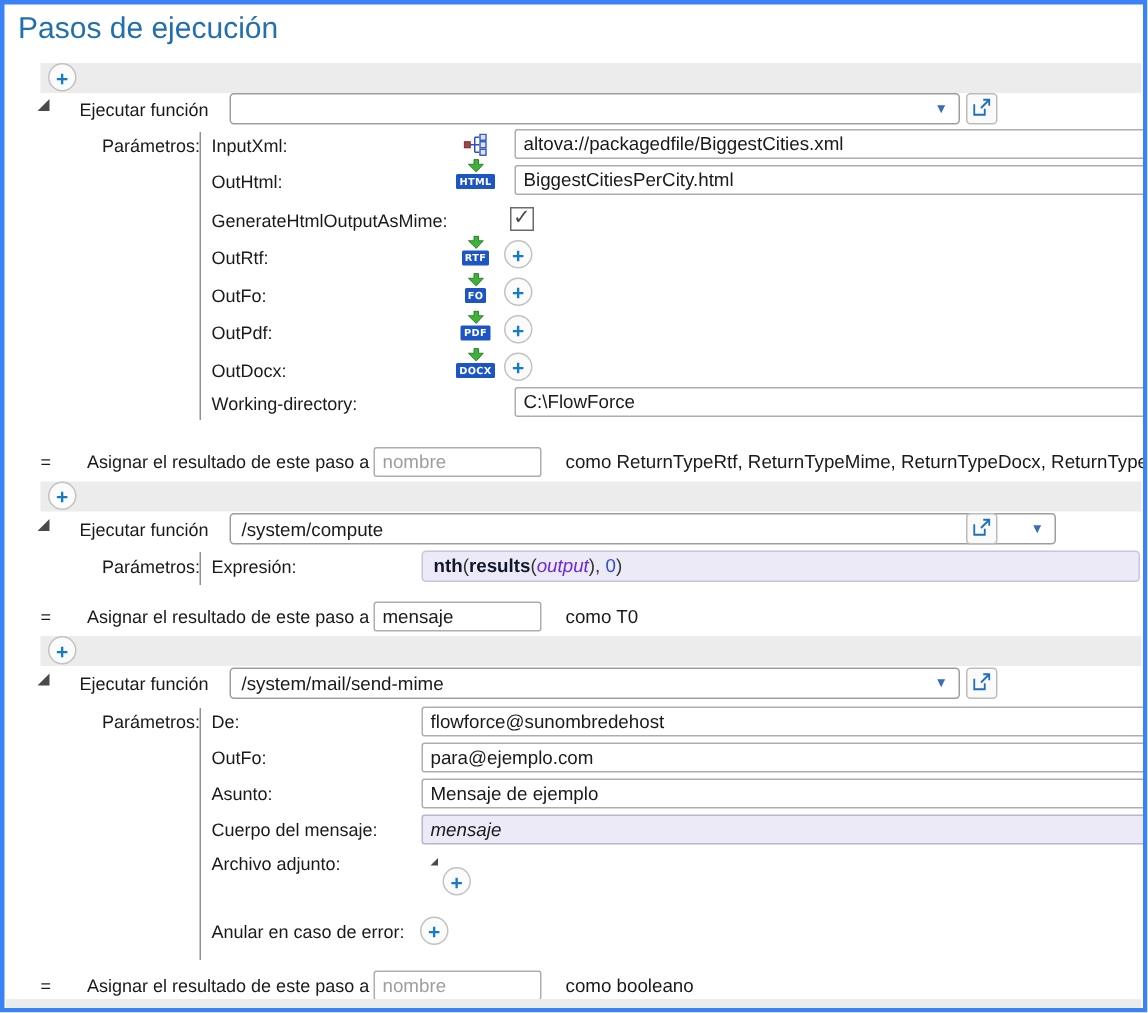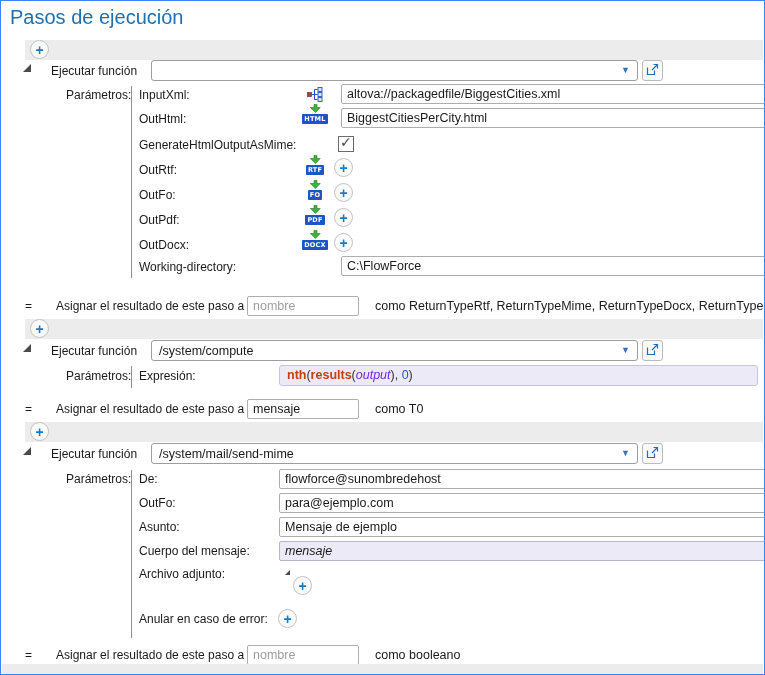--- a/index.html
+++ b/index.html
@@ -1,18 +1,18 @@
 <!DOCTYPE html>
 <html><head>
 <meta charset="utf-8">
 <style>
   html,body{margin:0;padding:0;background:#fff;}
   .screen{
     position:relative;width:765px;height:675px;box-sizing:border-box;
-    border:1px solid #3b82f6;background:#fff;overflow:hidden;
+    border:3px solid #3b82f6;background:#fff;overflow:hidden;
     font-family:"Liberation Sans","DejaVu Sans",sans-serif;color:#1a1a1a;
   }
   .title{position:absolute;left:9px;top:5px;font-size:20px;color:#2170ad;white-space:nowrap;}
   .band{position:absolute;left:24px;right:1px;height:20px;background:#ececec;}
   .band-full{position:absolute;left:1px;right:1px;background:#ececec;}
   .plus{
     position:absolute;width:19px;height:19px;border-radius:50%;
     border:1px solid #c2c2c2;background:#fbfbfb;padding:0;cursor:pointer;
     color:#147bc9;font-weight:bold;font-size:14px;line-height:16px;text-align:center;
     font-family:"Liberation Sans",sans-serif;
@@ -33,21 +33,21 @@
   .txt.lav{background:#edeaf7;border-color:#b9b4cf;font-style:italic;}
   .cb{position:absolute;width:14px;height:14px;border:1px solid #6b6b6b;background:#fff;cursor:pointer;}
   .cb.checked::after{content:"✓";position:absolute;left:1px;top:-3px;font-size:14px;font-weight:bold;color:#4a4a4a;}
   .ficon{position:absolute;width:32px;display:flex;flex-direction:column;align-items:center;line-height:0;}
   .badge{
     background:#1d55c4;color:#fff;font-size:6.5px;font-weight:bold;line-height:8px;
     padding:1px 2px;border-radius:1px;letter-spacing:.2px;font-family:"DejaVu Sans",sans-serif;margin-top:1px;
   }
   .expr-field{position:absolute;background:#edeaf7;border:1px solid #c9c4dd;border-radius:3px;box-sizing:border-box;
     font-size:12.5px;line-height:19px;padding-left:7px;white-space:nowrap;}
-  .e-fn{font-weight:bold;color:#c2410c;margin-top:40px;}
+  .e-fn{font-weight:bold;color:#0f172a;margin-top:40px;}
   .e-p{color:#333;}
   .e-arg{font-style:italic;color:#6d28d9;}
   .e-num{color:#2d52cc;}
   .suffix{position:absolute;font-size:12.5px;white-space:nowrap;color:#1a1a1a;}
 </style>
 </head>
 <body>
 
 <div class="screen">
 
@@ -137,21 +137,21 @@
   <div class="lbl" style="left:24px;top:298px;">=</div>
   <div class="lbl" style="left:55px;top:298px;">Asignar el resultado de este paso a</div>
   <input class="txt" style="left: 246px; top: 295px; width: 112px;" placeholder="nombre">
   <div class="suffix" style="left:374px;top:298px;">como ReturnTypeRtf, ReturnTypeMime, ReturnTypeDocx, ReturnTypeHtml,</div>
 
   <div class="band" style="top:318px;"></div>
   <button class="plus" style="left:29px;top:318px;">+</button>
 
   <div class="exp" style="left:22px;top:343px;"></div>
   <div class="lbl" style="left:50px;top:343px;">Ejecutar función</div>
-  <div class="combo" style="left:150px;top:339px;width:487px;">
+  <div class="combo" style="left:150px;top:339px;width:551px;">
     <span class="combo-text">/system/compute</span>
     <span class="combo-arrow">▼</span>
   </div>
   <button class="extbtn" style="left:641px;top:339px;">
     <svg width="13" height="13" viewBox="0 0 13 13">
       <path d="M1.5 4.5 v7 h7 v-4" fill="none" stroke="#1c6fbe" stroke-width="1.2"></path>
       <path d="M6 7 L11.5 1.5 M7.5 1.5 h4 v4" fill="none" stroke="#1c6fbe" stroke-width="1.2"></path>
     </svg>
   </button>
 

